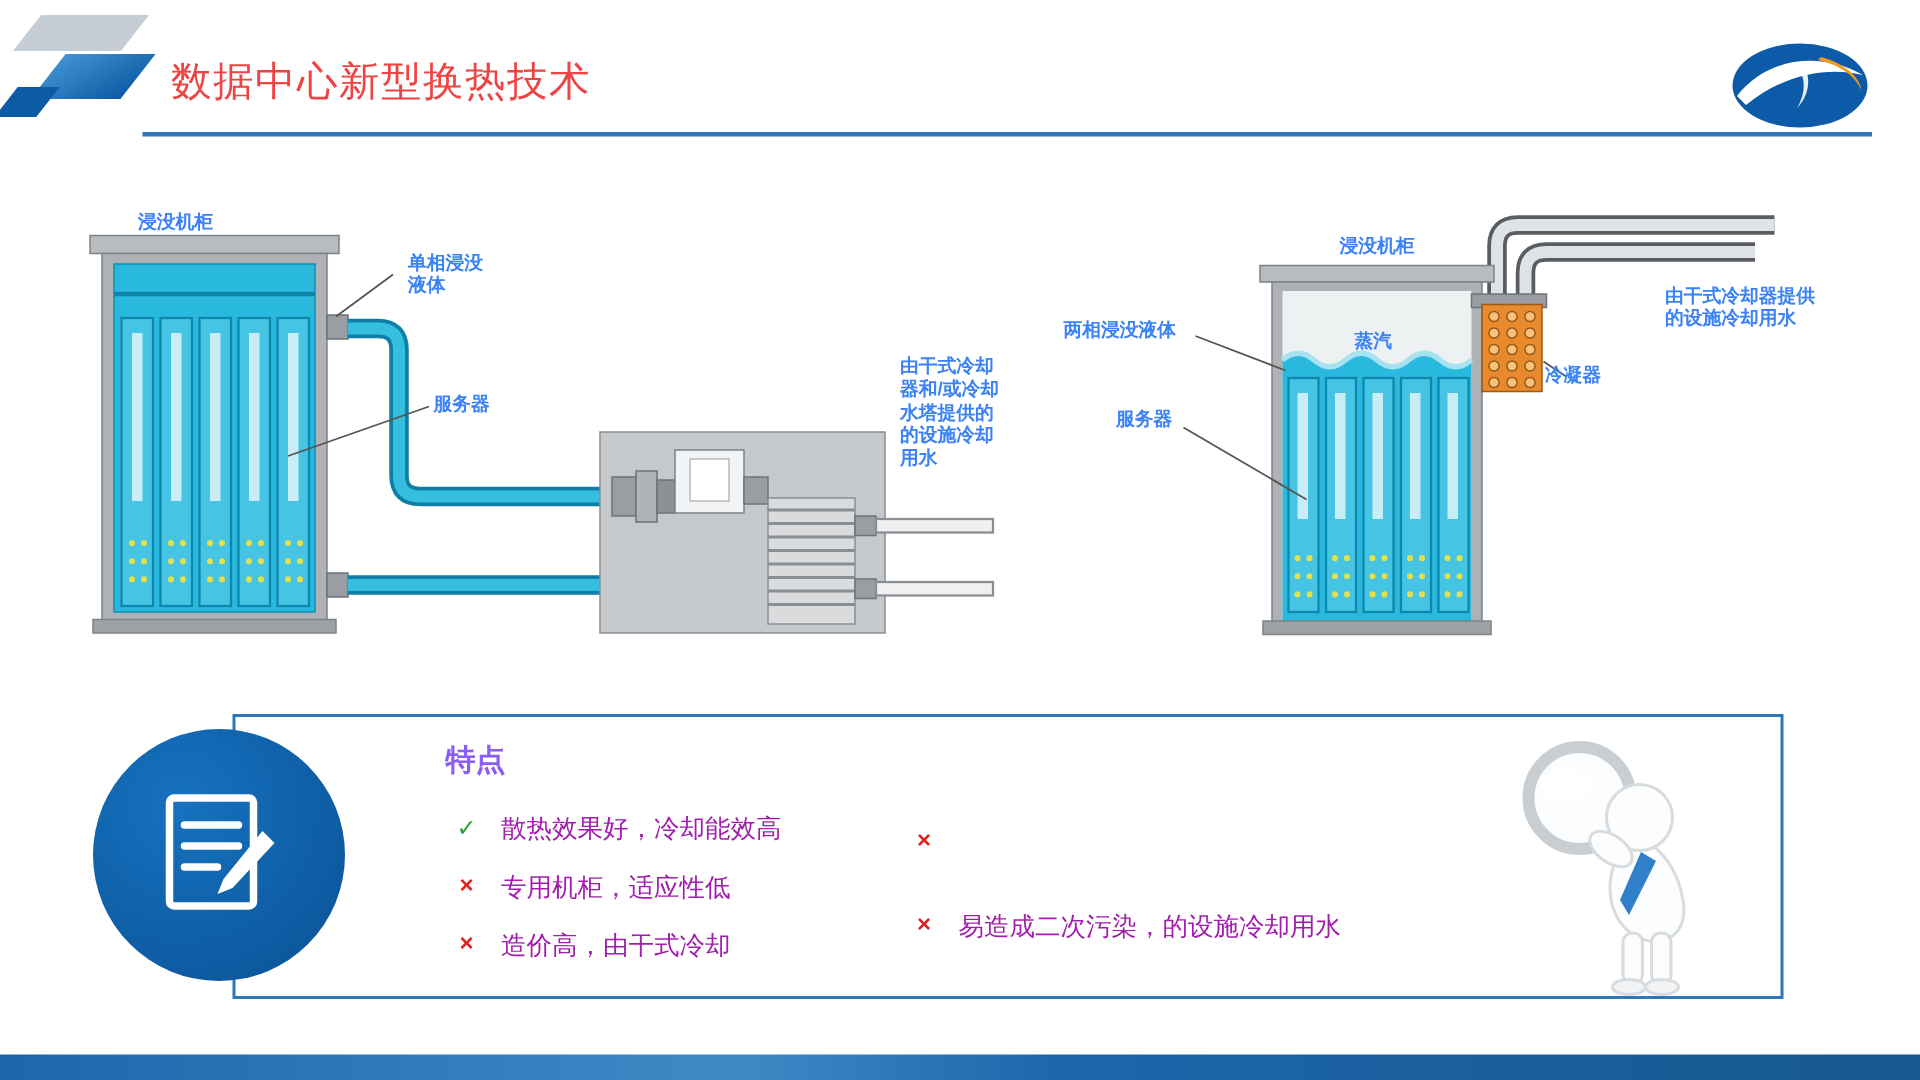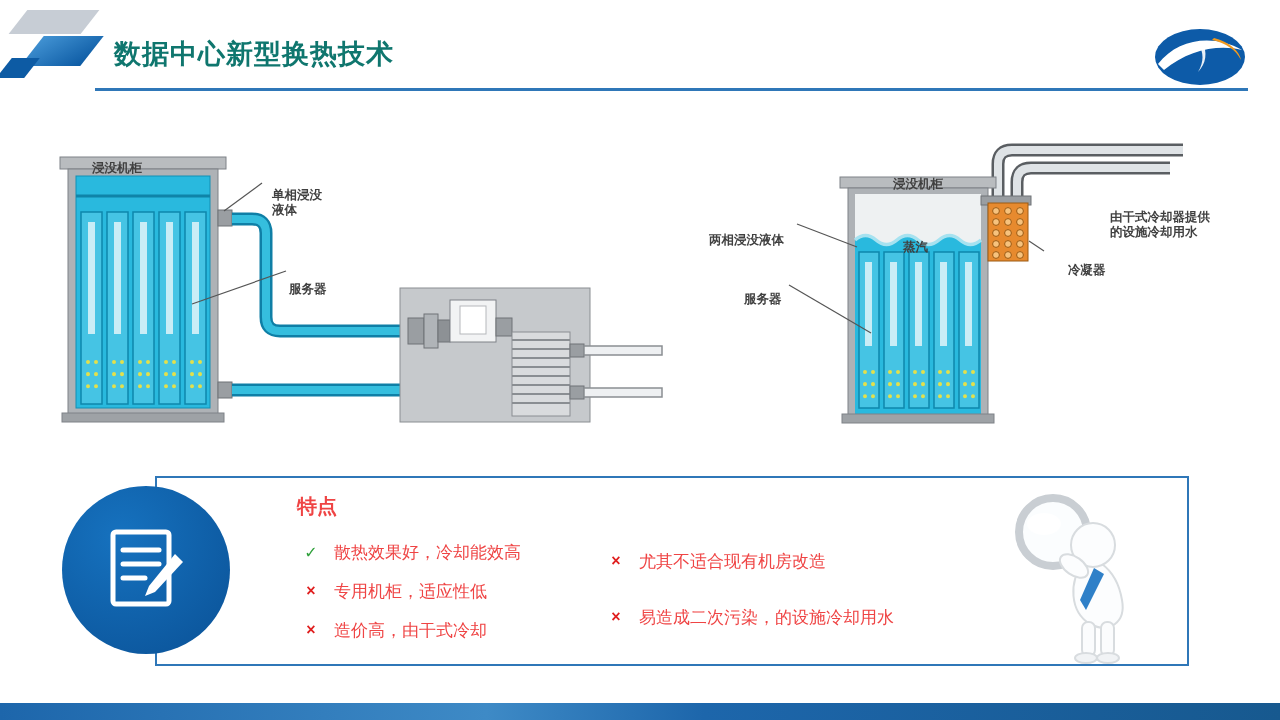--- a/index.html
+++ b/index.html
@@ -5,42 +5,42 @@
   * { margin:0; padding:0; box-sizing:border-box; }
   html,body { width:1280px; height:720px; }
   body { font-family:"Liberation Sans","DejaVu Sans",sans-serif; background:#fff; }
   .slide { position:relative; width:1280px; height:720px; background:#ffffff; overflow:hidden; }
 
   
   .deco { position:absolute; transform:skewX(-38deg); z-index:2; }
   .deco1 { left:18px; top:10px; width:72px; height:24px; background:#c7cdd5; }
   .deco2 { left:32px; top:36px; width:60px; height:30px; background:linear-gradient(135deg,#4293d3,#0d5ba4); }
   .deco3 { left:4px; top:58px; width:28px; height:20px; background:#0d5ba4; }
-  .title { position:absolute; left:114px; top:36px; font-size:27px; font-weight:bold; color:#0f766e; letter-spacing:1px; z-index:2; }
+  .title { position:absolute; left:114px; top:36px; font-size:27px; font-weight:normal; color:#ef4444; letter-spacing:1px; z-index:2; }
   .title-rule { position:absolute; left:95px; top:88px; width:1153px; height:3px; background:#2f77b8; z-index:2; }
   .logo { position:absolute; left:1152px; top:26px; width:96px; height:62px; z-index:2; }
 
   
   .art { position:absolute; left:0; top:0; width:1280px; height:720px; z-index:1; }
-  .dlabel { position:absolute; font-size:12.5px; font-weight:bold; color:#404040; line-height:1.22; white-space:pre-line; z-index:2;margin-top:20px; }
+  .dlabel { position:absolute; font-size:12.5px; font-weight:bold; color:#3b82f6; line-height:1.22; white-space:pre-line; z-index:2; }
 
   
   .panel { position:absolute; left:155px; top:476px; width:1034px; height:190px; background:#fff; border:2px solid #2f77b8; z-index:3; }
   .badge { position:absolute; left:62px; top:486px; width:168px; height:168px; border-radius:50%;
            background:radial-gradient(circle at 35% 30%, #1672bf, #0a5196); z-index:4;
            display:flex; align-items:center; justify-content:center; }
-  .feat-heading { position:absolute; left:297px; top:493px; font-size:20px; font-weight:bold; color:#ef4444; z-index:4;text-align:center; }
+  .feat-heading { position:absolute; left:297px; top:493px; font-size:20px; font-weight:bold; color:#8b5cf6; z-index:4;text-align:center; }
   .feat-col { position:absolute; display:flex; flex-direction:column; z-index:4; }
   .col1 { left:302px; top:541px; gap:17px; }
   .col2 { left:607px; top:550px; gap:34px; }
   .feat-row { display:flex; align-items:center; gap:14px; height:22px; }
   .mark { width:18px; text-align:center; font-weight:bold; font-size:16px; }
   .mark.check { color:#2ea03a; }
   .mark.cross { color:#e01f1f; }
-  .feat-text { font-size:17px; color:#ef4444; }
+  .feat-text { font-size:17px; color:#a21caf; }
   .figure { position:absolute; left:998px; top:482px; width:172px; height:182px; z-index:4; }
 
   .bottom-bar { position:absolute; left:0; bottom:0; width:1280px; height:17px; z-index:5;
                 background:linear-gradient(90deg,#1d66ab 0%,#3e8ac6 38%,#1d66ab 55%,#17598f 100%); }
 </style>
 </head>
 <body>
 
 <div class="slide">
 
@@ -179,26 +179,31 @@
       <line x1="797" y1="224" x2="857" y2="247"></line>
       <line x1="789" y1="285" x2="871" y2="333"></line>
       <line x1="1044" y1="251" x2="1029" y2="241"></line>
     </g>
   </svg>
 
   <div class="dlabel" style="left:92px;  top:141px;">浸没机柜</div>
   <div class="dlabel" style="left:272px; top:168px;">单相浸没
 液体</div>
   <div class="dlabel" style="left:289px; top:262px;">服务器</div>
+  <div class="dlabel" style="left:600px; top:237px;">由干式冷却
+器和/或冷却
+水塔提供的
+的设施冷却
+用水</div>
 
   <div class="dlabel" style="left:709px; top:213px;">两相浸没液体</div>
   <div class="dlabel" style="left:744px; top:272px;">服务器</div>
   <div class="dlabel" style="left:893px; top:157px;">浸没机柜</div>
   <div class="dlabel" style="left:903px; top:220px;">蒸汽</div>
-  <div class="dlabel" style="left:1068px;top:243px;">冷凝器</div>
+  <div class="dlabel" style="left:1030px;top:243px;">冷凝器</div>
   <div class="dlabel" style="left:1110px;top:190px;">由干式冷却器提供
 的设施冷却用水</div>
 
   <section class="panel"></section>
 
   <div class="badge">
     <svg width="86" height="92" viewBox="0 0 86 92">
       <rect x="10" y="8" width="56" height="72" rx="3" fill="none" stroke="#ffffff" stroke-width="5"></rect>
       <line x1="20" y1="26" x2="56" y2="26" stroke="#ffffff" stroke-width="5" stroke-linecap="round"></line>
       <line x1="20" y1="40" x2="56" y2="40" stroke="#ffffff" stroke-width="5" stroke-linecap="round"></line>
@@ -220,21 +225,20 @@
     </div>
     <div class="feat-row">
       <span class="mark cross">×</span>
       <span class="feat-text">造价高，由干式冷却</span>
     </div>
   </div>
 
   <div class="feat-col col2">
     <div class="feat-row">
       <span class="mark cross">×</span>
-      <span class="feat-text">尤其不适合现有机房改造</span>
     </div>
     <div class="feat-row">
       <span class="mark cross">×</span>
       <span class="feat-text">易造成二次污染，的设施冷却用水</span>
     </div>
   </div>
 
   <svg class="figure" viewBox="0 0 172 182">
     <circle cx="55" cy="50" r="34" fill="#fbfdfe" stroke="#c9ced3" stroke-width="8"></circle>
     <ellipse cx="46" cy="42" rx="17" ry="11" fill="#ffffff" opacity="0.85"></ellipse>

